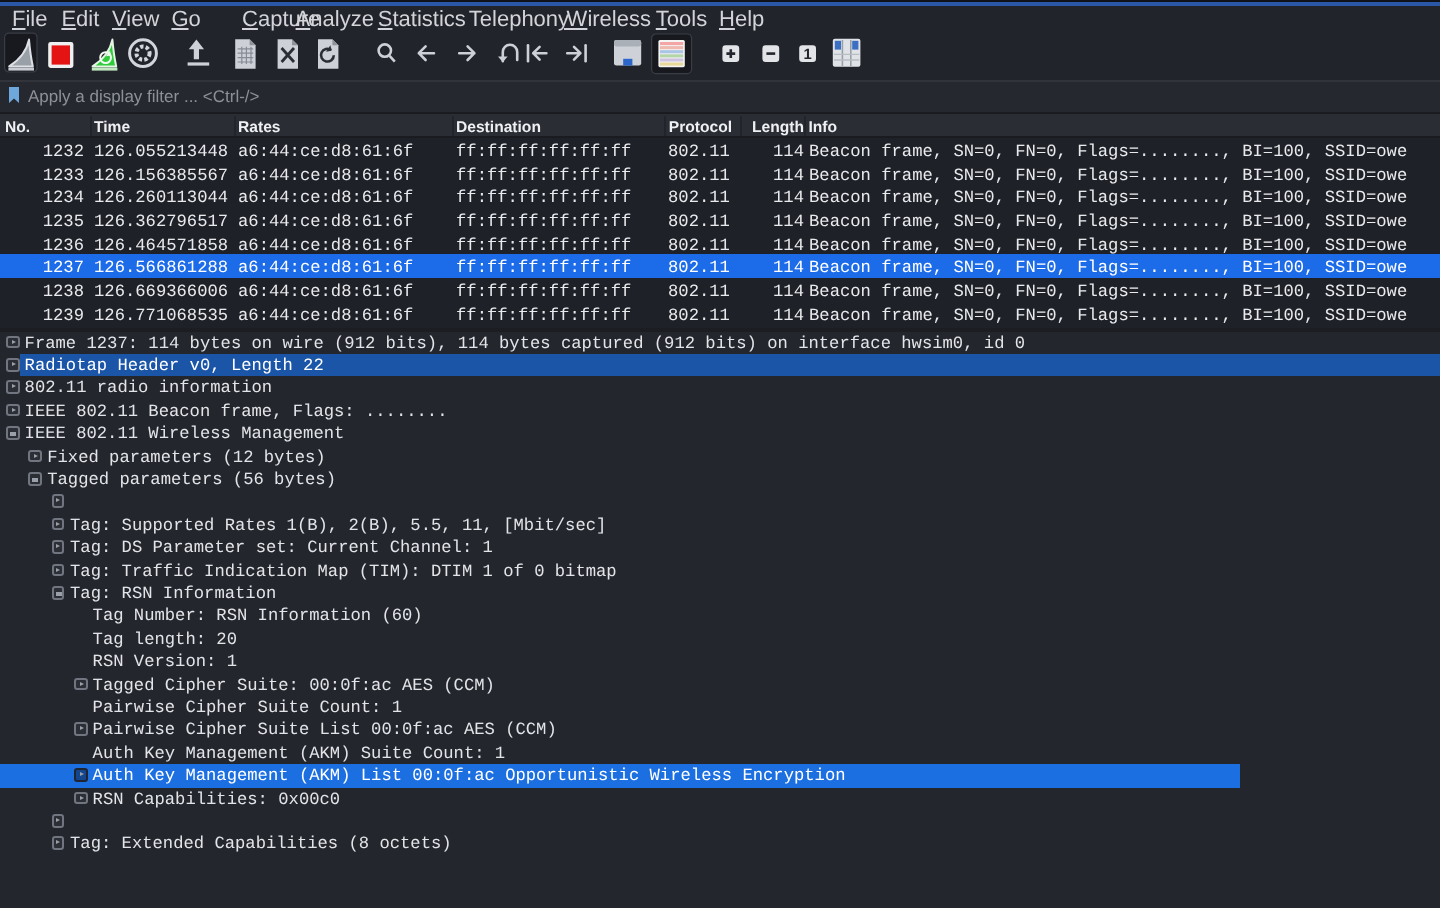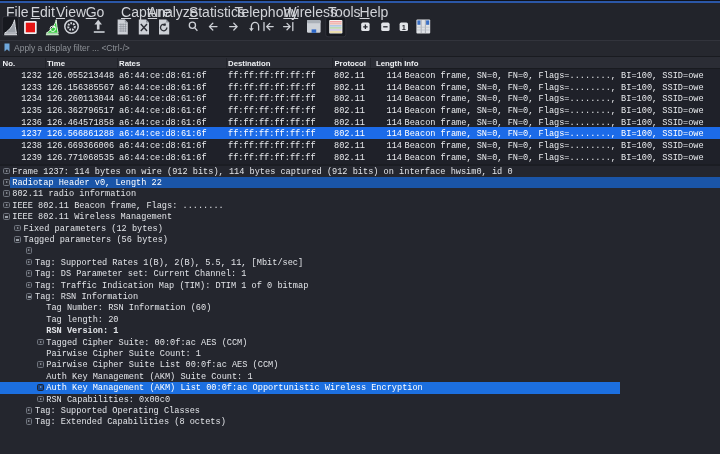--- a/index.html
+++ b/index.html
@@ -1,18 +1,18 @@
 <!DOCTYPE html>
 <html><head><meta charset="utf-8"><style>
 *{margin:0;padding:0;box-sizing:border-box}
 html,body{width:720px;height:454px;overflow:hidden;background:#24262e}
 body{position:relative;font-family:"Liberation Sans",sans-serif}
 .abs{position:absolute}
 .mono{font-family:"Liberation Mono",monospace;font-size:8.6px;letter-spacing:0;white-space:pre}
-.mi{position:absolute;top:4.4px;font-size:14px;color:#d2d4d9}
+.mi{position:absolute;top:4.4px;font-size:11px;color:#d2d4d9}
 .mi u{text-decoration-thickness:0.8px;text-underline-offset:1px}
 .hc{position:absolute;top:2.0px;font-size:7.8px;font-weight:bold;color:#eef0f3}
 .exp{position:absolute;width:6.6px;height:6.6px;border:1px solid #70757f;border-radius:1.6px;background:rgba(255,255,255,0.04)}
 .exp i{position:absolute;display:block}
 .exp.c i{left:1.6px;top:1.1px;width:0;height:0;border-left:2.6px solid #9aa0a8;border-top:1.7px solid transparent;border-bottom:1.7px solid transparent}
 .exp.e i{left:1.2px;top:2.2px;width:2.9px;height:1.9px;background:#9aa0a8}
 .dline{position:absolute;left:0;width:620px;height:11.33px}
 .dtext{position:absolute;top:1.1px;color:#e2e4e8}
 </style></head><body>
 <div class="abs" style="left:0;top:0;width:720px;height:1px;background:#10121a"></div>
@@ -192,21 +192,21 @@
         <i></i>
       </span>
       <span class="dtext mono" style="left:35.0px;color:#e2e4e8">Tag: RSN Information</span>
     </div>
 <div class="dline" style="top:136.80px;">
       <span class="dtext mono" style="left:46.3px;color:#e2e4e8">Tag Number: RSN Information (60)</span>
     </div>
 <div class="dline" style="top:148.20px;">
       <span class="dtext mono" style="left:46.3px;color:#e2e4e8">Tag length: 20</span>
     </div>
-<div class="dline" style="top:159.60px;font-weight:bold;">
+<div class="dline" style="top:159.60px;">
       <span class="dtext mono" style="left:46.3px;color:#e2e4e8">RSN Version: 1</span>
     </div>
 <div class="dline" style="top:171.00px;">
       <span class="exp c" style="left:37.00px;top:2.0px;">
         <i></i>
       </span>
       <span class="dtext mono" style="left:46.3px;color:#e2e4e8">Tagged Cipher Suite: 00:0f:ac AES (CCM)</span>
     </div>
 <div class="dline" style="top:182.40px;">
       <span class="dtext mono" style="left:46.3px;color:#e2e4e8">Pairwise Cipher Suite Count: 1</span>
@@ -229,21 +229,20 @@
 <div class="dline" style="top:228.00px;">
       <span class="exp c" style="left:37.00px;top:2.0px;">
         <i></i>
       </span>
       <span class="dtext mono" style="left:46.3px;color:#e2e4e8">RSN Capabilities: 0x00c0</span>
     </div>
 <div class="dline" style="top:239.40px;">
       <span class="exp c" style="left:25.70px;top:2.0px;">
         <i></i>
       </span>
-      <span class="dtext mono" style="left:35.0px;color:#e2e4e8">Tag: Supported Operating Classes</span>
     </div>
 <div class="dline" style="top:250.80px;">
       <span class="exp c" style="left:25.70px;top:2.0px;">
         <i></i>
       </span>
       <span class="dtext mono" style="left:35.0px;color:#e2e4e8">Tag: Extended Capabilities (8 octets)</span>
     </div>
 </div>
 
 </body></html>

